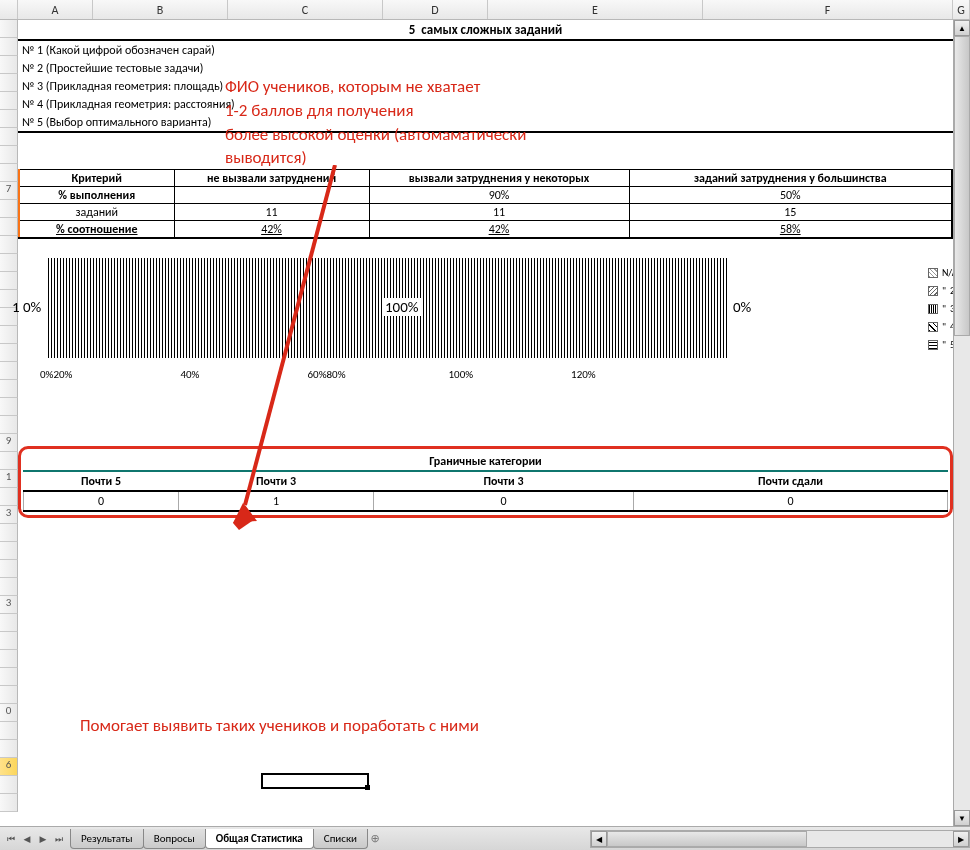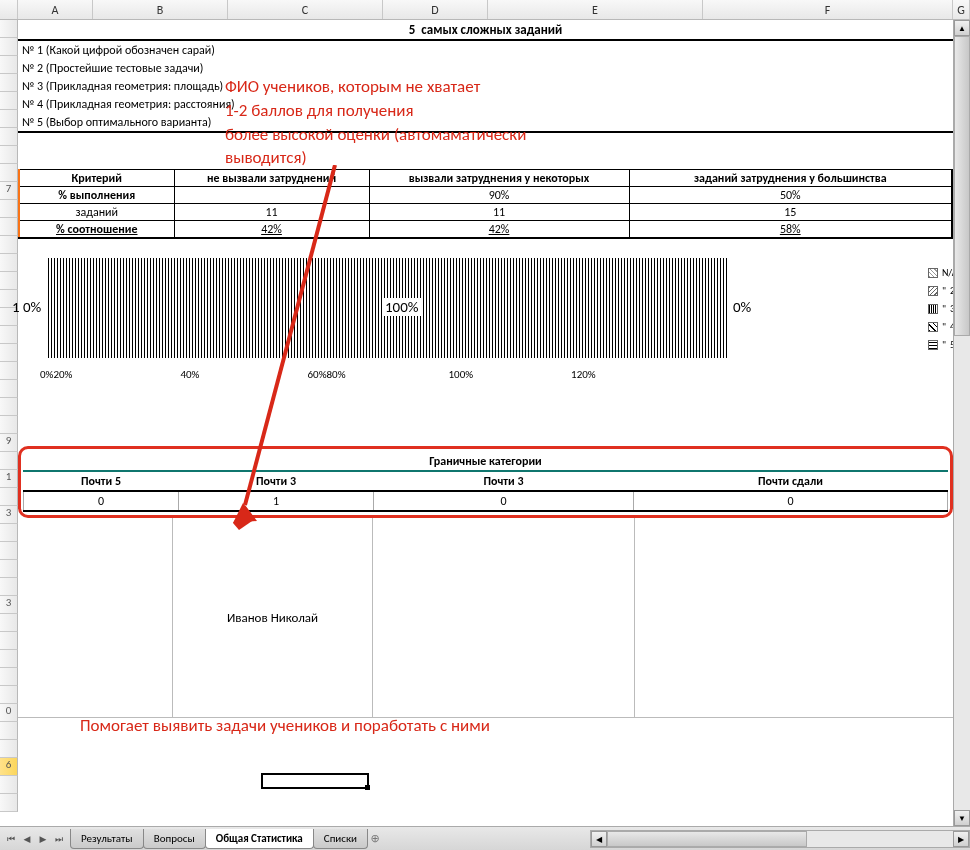--- a/index.html
+++ b/index.html
@@ -376,40 +376,34 @@
       <tr>
         <td>0</td>
         <td>1</td>
         <td>0</td>
         <td>0</td>
       </tr>
     </tbody>
       </table>
   </div>
 
-  <div class="names-row">
-    <div style="width:155px"></div>
-    <div style="width:200px">Иванов Николай</div>
-    <div style="width:262px"></div>
-    <div style="flex:1"></div>
-  </div>
 </div>
 
 <div class="annot" style="left:225px;top:75px;white-space:pre-line">ФИО учеников, которым не хватает
 1-2 баллов для получения
 более высокой оценки (автомаматически
 выводится)</div>
 
 <svg class="arrow" style="left:225px;top:165px" width="130" height="370">
   <line x1="110" y1="0" x2="20" y2="340" stroke="#d82818" stroke-width="4"></line>
   <polygon points="20,340 8,358 32,356" fill="#d82818"></polygon>
   <polygon points="8,358 18,338 30,354 14,365" fill="#d82818"></polygon>
 </svg>
 
-<div class="annot2" style="left:80px;top:715px">Помогает выявить задачи учеников и поработать с ними</div>
+<div class="annot2" style="left:80px;top:715px">Помогает выявить таких учеников и поработать с ними</div>
 
 <div class="sel-cell">
   <div class="sel-handle"></div>
 </div>
 
 <div class="scroll-v">
   <div class="btn">▲</div>
   <div class="thumb"></div>
   <div style="flex:1"></div>
   <div class="btn" style="position:absolute;bottom:0;width:100%">▼</div>

